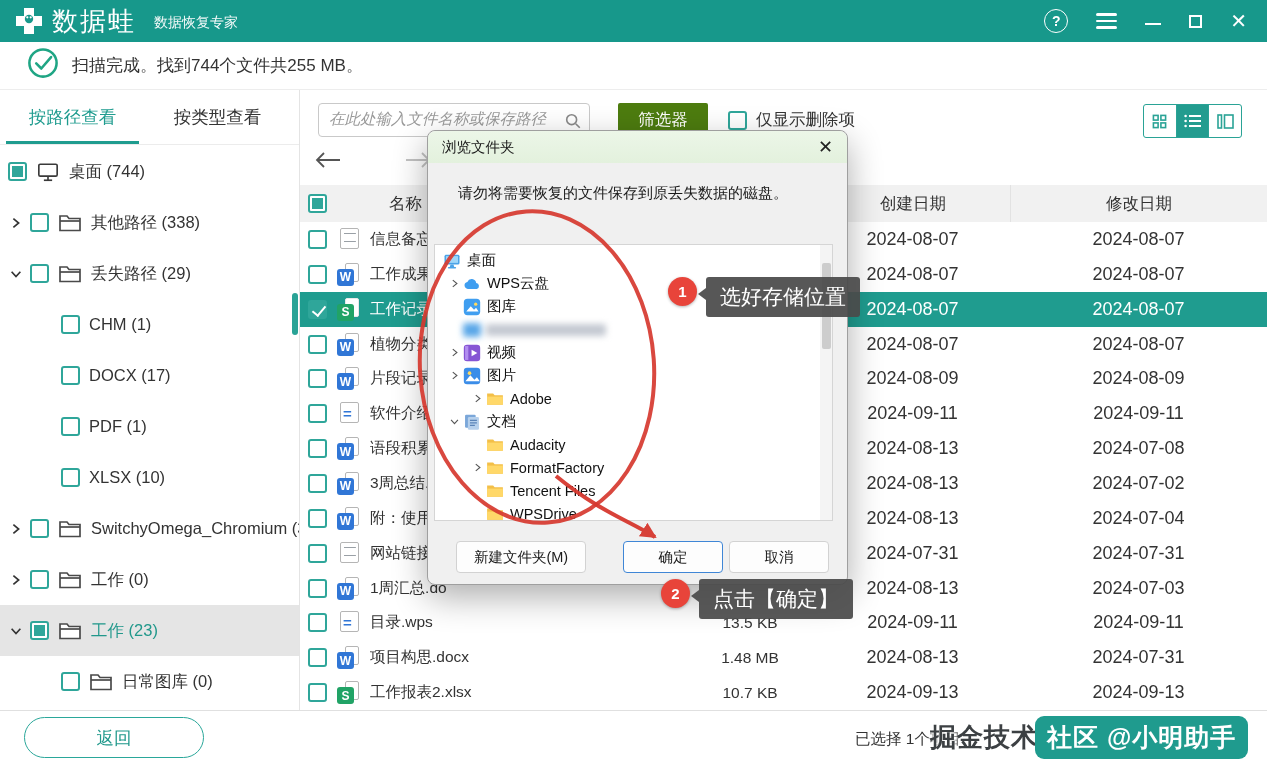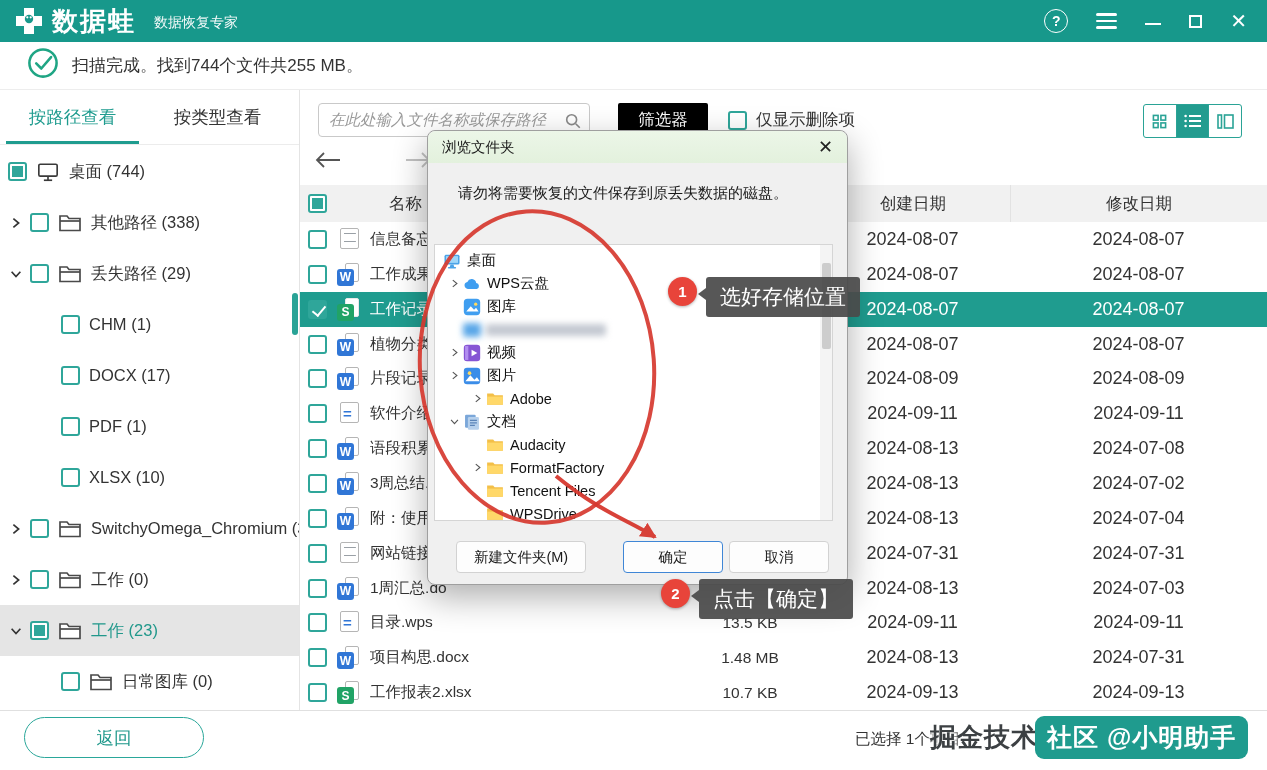--- a/index.html
+++ b/index.html
@@ -3,21 +3,21 @@
 <meta charset="utf-8">
 <style>
 *{margin:0;padding:0;box-sizing:border-box}
 html,body{width:1267px;height:770px}
 body{font-family:"Liberation Sans","DejaVu Sans",sans-serif;background:#fff;overflow:hidden}
 .app{position:relative;width:1267px;height:770px;background:#fff;overflow:hidden}
 
 
 .titlebar{position:absolute;left:0;top:0;width:100%;height:42px;background:#17988b;display:flex;align-items:center;color:#fff;z-index:5}
 .logo{margin-left:14px;display:flex;align-items:center}
-.brand-name{font-size:26px;font-weight:bold;margin-left:8px;letter-spacing:2px}
+.brand-name{font-size:26px;font-weight:normal;margin-left:8px;letter-spacing:2px}
 .brand-sub{font-size:14px;margin-left:18px;opacity:.95;margin-top:3px}
 .win-controls{position:absolute;right:20px;top:0;height:42px;display:flex;align-items:center;gap:28px}
 .wc{display:flex;align-items:center;justify-content:center;cursor:pointer}
 .help-c{width:24px;height:24px;border:1.7px solid #fff;border-radius:50%;font-size:14px;font-weight:bold;color:#fff;display:flex;align-items:center;justify-content:center}
 .burger{display:flex;flex-direction:column;gap:4px}
 .burger i{display:block;width:21px;height:2.6px;background:#fff;border-radius:2px}
 .minbar{width:16px;height:2.4px;background:#fff;margin-top:6px}
 .maxbox{width:13px;height:13px;border:2px solid #fff}
 .closex{font-size:20px;line-height:1;color:#fff}
 
@@ -51,24 +51,24 @@
 
 .bottombar{position:absolute;left:0;top:710px;width:100%;height:60px;background:#fff;border-top:1px solid #e0e0e0;z-index:6}
 .back-btn{position:absolute;left:24px;top:6px;width:180px;height:41px;background:#fff;border:1.6px solid #2aa79a;border-radius:21px;color:#21998c;font-size:17.5px;cursor:pointer}
 .selinfo{position:absolute;left:855px;top:18px;font-size:15.5px;color:#333;white-space:nowrap}
 .watermark{position:absolute;left:930px;top:2px;height:48px;display:flex;align-items:center;z-index:40}
 .wm-pre{font-size:26px;font-weight:bold;color:#3c4043;text-shadow:0 0 3px #fff,0 0 6px #fff;letter-spacing:1px}
 .wm-pill{background:#1f9b8e;color:#fff;font-size:25px;font-weight:bold;border-radius:9px;padding:5px 12px;margin-left:-3px;letter-spacing:1px;white-space:nowrap}
 
 
 .search{position:absolute;left:318px;top:103px;width:272px;height:34px;border:1px solid #c9c9c9;border-radius:4px;background:#fff}
-.search input{width:100%;height:100%;border:none;outline:none;padding:0 32px 0 10px;font-size:15.5px;color:#0c4a6e;background:transparent;font-family:Liberation Serif, serif}
+.search input{width:100%;height:100%;border:none;outline:none;padding:0 32px 0 10px;font-size:15.5px;color:#0c4a6e;background:transparent;font-family:Liberation Mono, monospace}
 .search input::placeholder{font-style:italic;color:#9a9a9a}
 .search .sic{position:absolute;right:7px;top:8px}
-.filter-btn{position:absolute;left:618px;top:103px;width:90px;height:34px;background:#000000;color:#fff;font-size:16.5px;border:none;border-radius:2px;cursor:pointer}
+.filter-btn{position:absolute;left:618px;top:103px;width:90px;height:34px;background:#4d7c0f;color:#fff;font-size:16.5px;border:none;border-radius:2px;cursor:pointer}
 .delonly{position:absolute;left:728px;top:103px;height:34px;display:flex;align-items:center;gap:9px;font-size:16.5px;color:#333;cursor:pointer}
 .views{position:absolute;left:1143px;top:104px;width:99px;height:34px;border:1px solid #2aa396;border-radius:3px;display:flex;overflow:hidden;background:#fff}
 .vbtn{flex:1;display:flex;align-items:center;justify-content:center;cursor:pointer;border-right:1px solid #2aa396}
 .vbtn:last-child{border-right:none}
 .vbtn.active{background:#239c8f}
 .navarr{position:absolute;top:152px;cursor:pointer}
 .arr-back{left:315px}
 .arr-fwd{left:405px}
 
 

